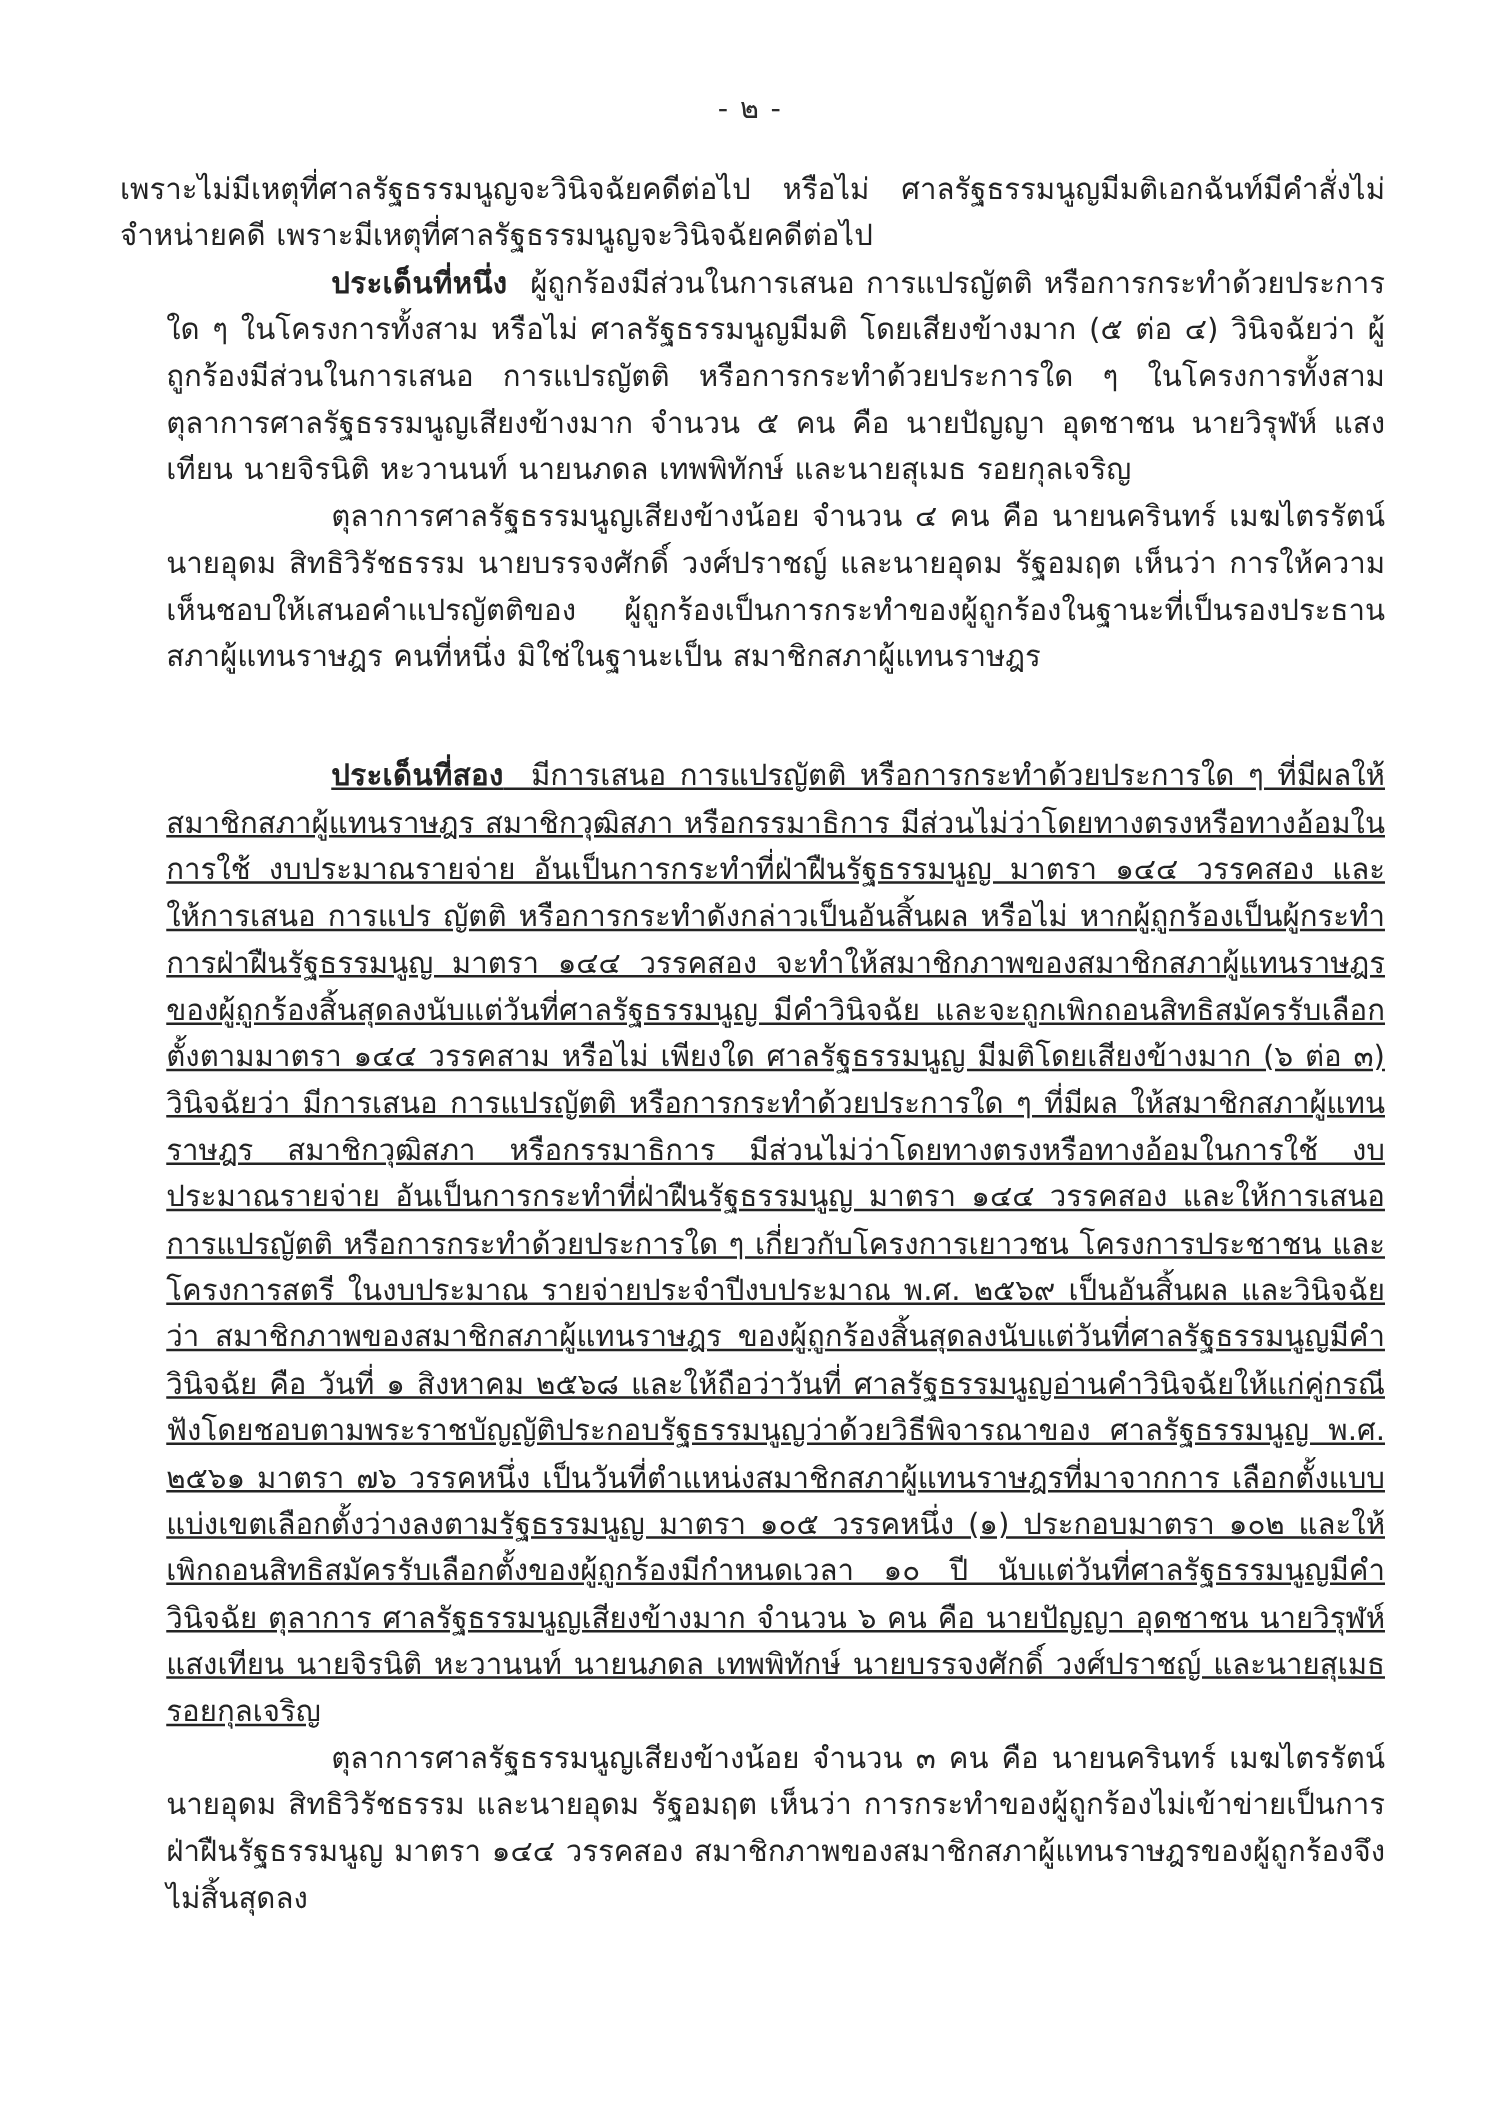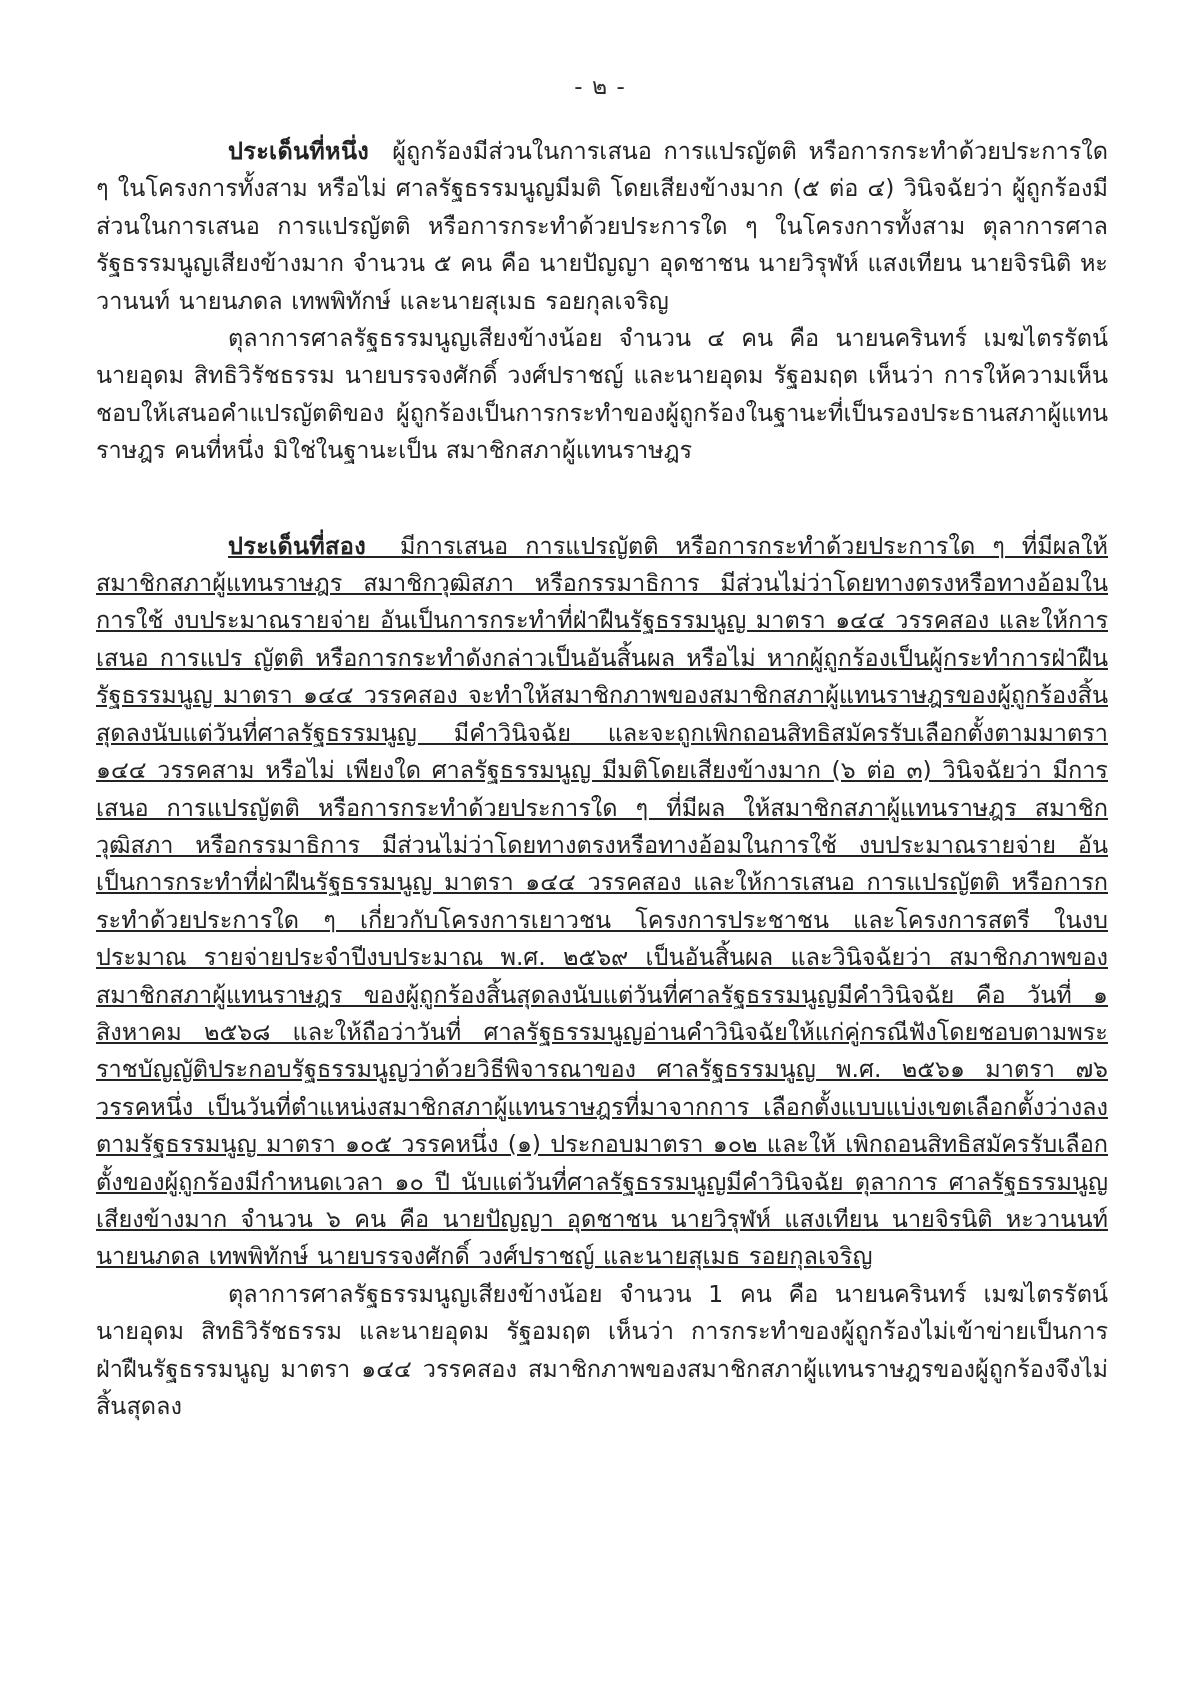--- a/index.html
+++ b/index.html
@@ -44,43 +44,45 @@
     line-height: 37.4px;
     text-align: justify;
     text-justify: inter-word;
     color: #232323;
     word-spacing: 1px;
     -webkit-hyphens: none;
     hyphens: none;
   }
   p.para.indent {
     text-indent: 132px;
+    margin-left: 37px;
   }
   p.gap-small { margin-top: 0px; }
   p.gap-block { margin-top: 58px; text-decoration: underline; }
   .issue-label {
     font-weight: bold;
     letter-spacing: 0.3px;
   }
   .nbsp-wide { white-space: pre; }
   
   .page { -webkit-font-smoothing: antialiased; }
 </style>
 </head>
 <body>
 
 <div class="page">
 
   <div class="page-number">- ๒ -</div>
 
   <div class="body-area">
 
+    <p class="para" id="p0"><span>เพราะไม่มีเหตุที่ศาลรัฐธรรมนูญจะวินิจฉัยคดีต่อไป  หรือไม่  ศาลรัฐธรรมนูญมีมติเอกฉันท์มีคำสั่งไม่จำหน่ายคดี เพราะมีเหตุที่ศาลรัฐธรรมนูญจะวินิจฉัยคดีต่อไป</span></p>
 
     <p class="para indent gap-small" id="p1"><span class="issue-label">ประเด็นที่หนึ่ง</span><span class="nbsp-wide">  </span><span>ผู้ถูกร้องมีส่วนในการเสนอ  การแปรญัตติ  หรือการกระทำด้วยประการใด ๆ ในโครงการทั้งสาม  หรือไม่  ศาลรัฐธรรมนูญมีมติ โดยเสียงข้างมาก (๕ ต่อ ๔) วินิจฉัยว่า  ผู้ถูกร้องมีส่วนในการเสนอ  การแปรญัตติ  หรือการกระทำด้วยประการใด ๆ  ในโครงการทั้งสาม  ตุลาการศาลรัฐธรรมนูญเสียงข้างมาก  จำนวน  ๕  คน  คือ  นายปัญญา  อุดชาชน  นายวิรุฬห์  แสงเทียน  นายจิรนิติ  หะวานนท์  นายนภดล เทพพิทักษ์  และนายสุเมธ  รอยกุลเจริญ</span></p>
 
     <p class="para indent gap-small" id="p2"><span>ตุลาการศาลรัฐธรรมนูญเสียงข้างน้อย  จำนวน  ๔  คน  คือ  นายนครินทร์  เมฆไตรรัตน์  นายอุดม สิทธิวิรัชธรรม  นายบรรจงศักดิ์  วงศ์ปราชญ์  และนายอุดม  รัฐอมฤต  เห็นว่า  การให้ความเห็นชอบให้เสนอคำแปรญัตติของ ผู้ถูกร้องเป็นการกระทำของผู้ถูกร้องในฐานะที่เป็นรองประธานสภาผู้แทนราษฎร  คนที่หนึ่ง  มิใช่ในฐานะเป็น สมาชิกสภาผู้แทนราษฎร</span></p>
 
     <p class="para indent gap-block" id="p3"><span class="issue-label">ประเด็นที่สอง</span><span class="nbsp-wide">  </span><span>มีการเสนอ  การแปรญัตติ  หรือการกระทำด้วยประการใด ๆ  ที่มีผลให้ สมาชิกสภาผู้แทนราษฎร  สมาชิกวุฒิสภา  หรือกรรมาธิการ  มีส่วนไม่ว่าโดยทางตรงหรือทางอ้อมในการใช้ งบประมาณรายจ่าย  อันเป็นการกระทำที่ฝ่าฝืนรัฐธรรมนูญ  มาตรา  ๑๔๔  วรรคสอง  และให้การเสนอ  การแปร ญัตติ  หรือการกระทำดังกล่าวเป็นอันสิ้นผล  หรือไม่  หากผู้ถูกร้องเป็นผู้กระทำการฝ่าฝืนรัฐธรรมนูญ  มาตรา  ๑๔๔ วรรคสอง  จะทำให้สมาชิกภาพของสมาชิกสภาผู้แทนราษฎรของผู้ถูกร้องสิ้นสุดลงนับแต่วันที่ศาลรัฐธรรมนูญ มีคำวินิจฉัย  และจะถูกเพิกถอนสิทธิสมัครรับเลือกตั้งตามมาตรา  ๑๔๔  วรรคสาม  หรือไม่  เพียงใด  ศาลรัฐธรรมนูญ มีมติโดยเสียงข้างมาก  (๖  ต่อ  ๓)  วินิจฉัยว่า  มีการเสนอ  การแปรญัตติ  หรือการกระทำด้วยประการใด ๆ  ที่มีผล ให้สมาชิกสภาผู้แทนราษฎร  สมาชิกวุฒิสภา  หรือกรรมาธิการ  มีส่วนไม่ว่าโดยทางตรงหรือทางอ้อมในการใช้ งบประมาณรายจ่าย  อันเป็นการกระทำที่ฝ่าฝืนรัฐธรรมนูญ  มาตรา  ๑๔๔  วรรคสอง  และให้การเสนอ  การแปรญัตติ หรือการกระทำด้วยประการใด ๆ  เกี่ยวกับโครงการเยาวชน  โครงการประชาชน  และโครงการสตรี  ในงบประมาณ รายจ่ายประจำปีงบประมาณ  พ.ศ. ๒๕๖๙  เป็นอันสิ้นผล  และวินิจฉัยว่า  สมาชิกภาพของสมาชิกสภาผู้แทนราษฎร ของผู้ถูกร้องสิ้นสุดลงนับแต่วันที่ศาลรัฐธรรมนูญมีคำวินิจฉัย  คือ  วันที่ ๑ สิงหาคม ๒๕๖๘  และให้ถือว่าวันที่ ศาลรัฐธรรมนูญอ่านคำวินิจฉัยให้แก่คู่กรณีฟังโดยชอบตามพระราชบัญญัติประกอบรัฐธรรมนูญว่าด้วยวิธีพิจารณาของ ศาลรัฐธรรมนูญ  พ.ศ.  ๒๕๖๑  มาตรา  ๗๖  วรรคหนึ่ง  เป็นวันที่ตำแหน่งสมาชิกสภาผู้แทนราษฎรที่มาจากการ เลือกตั้งแบบแบ่งเขตเลือกตั้งว่างลงตามรัฐธรรมนูญ  มาตรา  ๑๐๕  วรรคหนึ่ง  (๑)  ประกอบมาตรา  ๑๐๒  และให้ เพิกถอนสิทธิสมัครรับเลือกตั้งของผู้ถูกร้องมีกำหนดเวลา  ๑๐  ปี  นับแต่วันที่ศาลรัฐธรรมนูญมีคำวินิจฉัย  ตุลาการ ศาลรัฐธรรมนูญเสียงข้างมาก  จำนวน  ๖  คน  คือ  นายปัญญา  อุดชาชน  นายวิรุฬห์  แสงเทียน  นายจิรนิติ  หะวานนท์ นายนภดล  เทพพิทักษ์  นายบรรจงศักดิ์  วงศ์ปราชญ์  และนายสุเมธ  รอยกุลเจริญ</span></p>
 
-    <p class="para indent gap-small" id="p4"><span>ตุลาการศาลรัฐธรรมนูญเสียงข้างน้อย  จำนวน  1  คน  คือ  นายนครินทร์  เมฆไตรรัตน์  นายอุดม สิทธิวิรัชธรรม  และนายอุดม  รัฐอมฤต  เห็นว่า  การกระทำของผู้ถูกร้องไม่เข้าข่ายเป็นการฝ่าฝืนรัฐธรรมนูญ  มาตรา ๑๔๔  วรรคสอง  สมาชิกภาพของสมาชิกสภาผู้แทนราษฎรของผู้ถูกร้องจึงไม่สิ้นสุดลง</span></p>
+    <p class="para indent gap-small" id="p4"><span>ตุลาการศาลรัฐธรรมนูญเสียงข้างน้อย  จำนวน  ๓  คน  คือ  นายนครินทร์  เมฆไตรรัตน์  นายอุดม สิทธิวิรัชธรรม  และนายอุดม  รัฐอมฤต  เห็นว่า  การกระทำของผู้ถูกร้องไม่เข้าข่ายเป็นการฝ่าฝืนรัฐธรรมนูญ  มาตรา ๑๔๔  วรรคสอง  สมาชิกภาพของสมาชิกสภาผู้แทนราษฎรของผู้ถูกร้องจึงไม่สิ้นสุดลง</span></p>
 
   </div>
 </div>
 
 </body></html>

